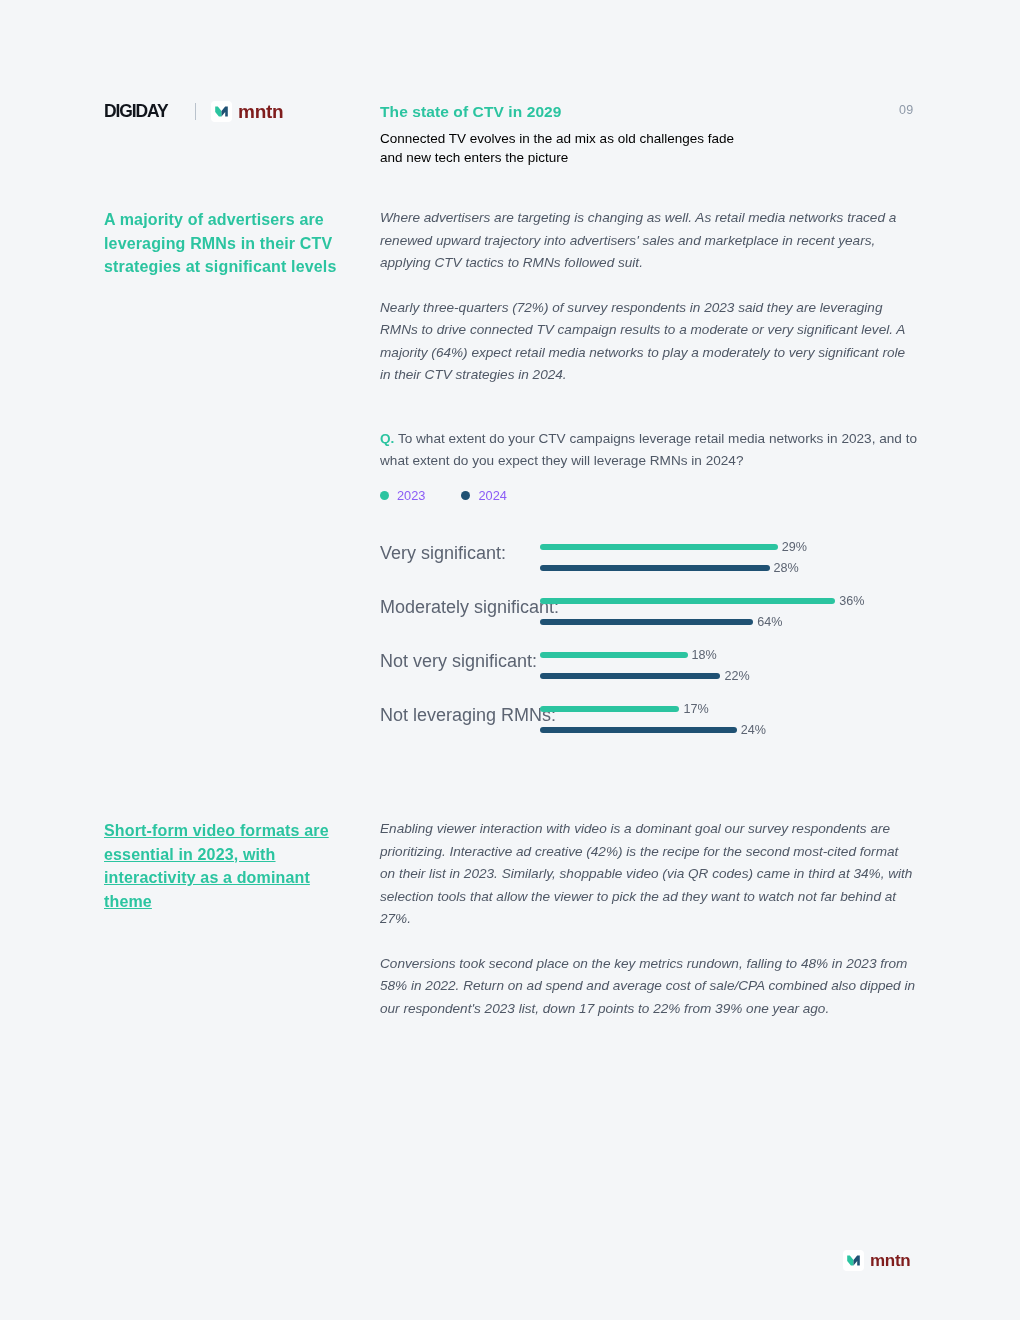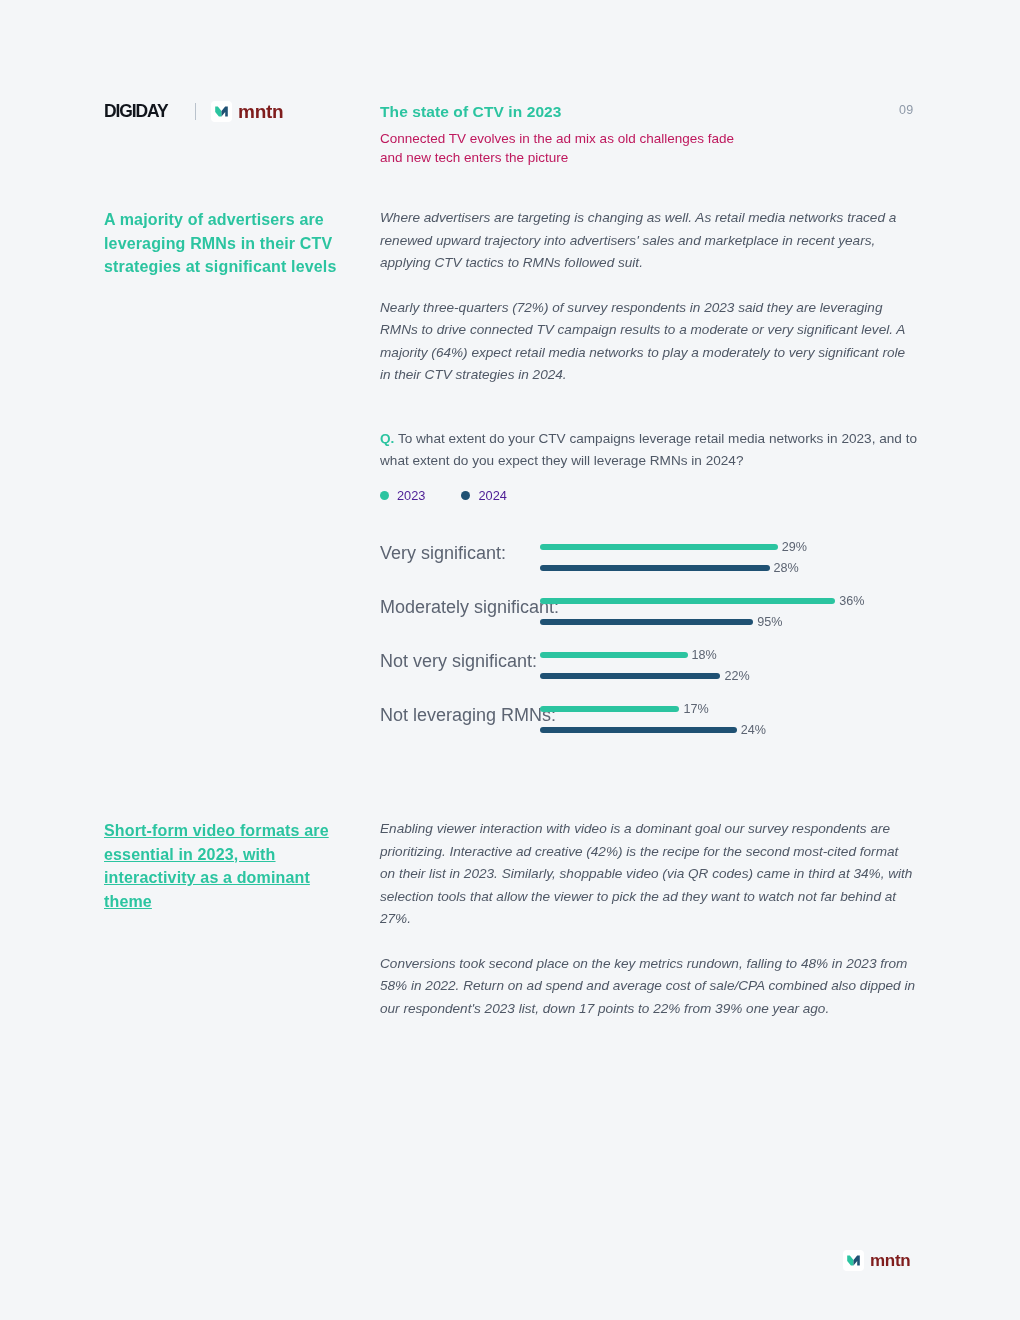--- a/index.html
+++ b/index.html
@@ -95,21 +95,21 @@
     font-size: 15.5px;
     font-weight: bold;
     color: #2bc4a0;
     letter-spacing: 0.1px;
     margin: 0 0 7px 0;
     line-height: 1.2;
   }
 
   .header-sub {
     font-size: 13.5px;
-    color: #be185d;
+    color: #000000;
     line-height: 1.42;
     margin: 0;
   }
 
   .page-number {
     position: absolute;
     left: 899px;
     top: 103px;
     font-size: 12.5px;
     color: #8e99a8;
@@ -188,21 +188,21 @@
     border-radius: 50%;
     margin-right: 8px;
     flex: none;
   }
 
   .legend-dot.s2023 { background: #2bc4a0; }
   .legend-dot.s2024 { background: #1f5173; }
 
   .legend-label {
     font-size: 12.8px;
-    color: #4c1d95;
+    color: #8b5cf6;
     text-align: center;
   }
 
   .chart {
     position: absolute;
     left: 380px;
     top: 536px;
     width: 560px;
   }
 
@@ -276,21 +276,21 @@
           <svg width="15" height="15" viewBox="0 0 15 15" aria-hidden="true">
             <path d="M1.2 12.6V2.4h2.6l3.7 4.6V2.4h0V12.6H4.9L1.2 8.1z" fill="#2bc4a0"></path>
             <path d="M7.5 7.0l3.7-4.6h2.6v10.2h-2.6V8.1L7.5 12.6z" fill="#1f5173"></path>
           </svg>
         </span>
         <span class="mntn-word">mntn</span>
       </div>
     </div>
 
     <div class="header-titles">
-      <div class="header-title">The state of CTV in 2023</div>
+      <div class="header-title">The state of CTV in 2029</div>
       <div class="header-sub">Connected TV evolves in the ad mix as old challenges fade</div>
       <div class="header-sub">and new tech enters the picture</div>
     </div>
 
     <div class="page-number">09</div>
   </div>
 
   <div class="section" style="top:0;">
     <div class="sect-headline" style="top:208px;">A majority of advertisers are leveraging RMNs in their CTV strategies at significant levels</div>
     <div class="sect-body" style="top:207px;">
@@ -331,21 +331,21 @@
       </div>
       <div class="chart-row">
         <div class="row-label">Moderately significant:</div>
         <div class="bars">
           <div class="bar-line">
             <div class="bar s2023" style="width: 295.2px; background: rgb(43, 196, 160);"></div>
             <span class="bar-value">36%</span>
           </div>
           <div class="bar-line">
             <div class="bar s2024" style="width: 213.2px; background: rgb(31, 81, 115);"></div>
-            <span class="bar-value">95%</span>
+            <span class="bar-value">64%</span>
           </div>
         </div>
       </div>
       <div class="chart-row">
         <div class="row-label">Not very significant:</div>
         <div class="bars">
           <div class="bar-line">
             <div class="bar s2023" style="width: 147.6px; background: rgb(43, 196, 160);"></div>
             <span class="bar-value">18%</span>
           </div>

